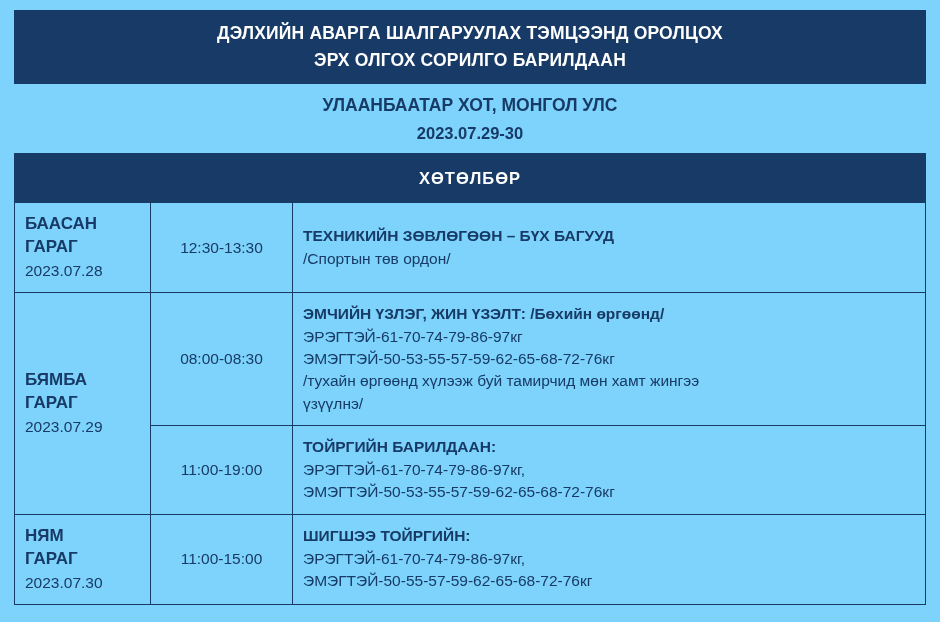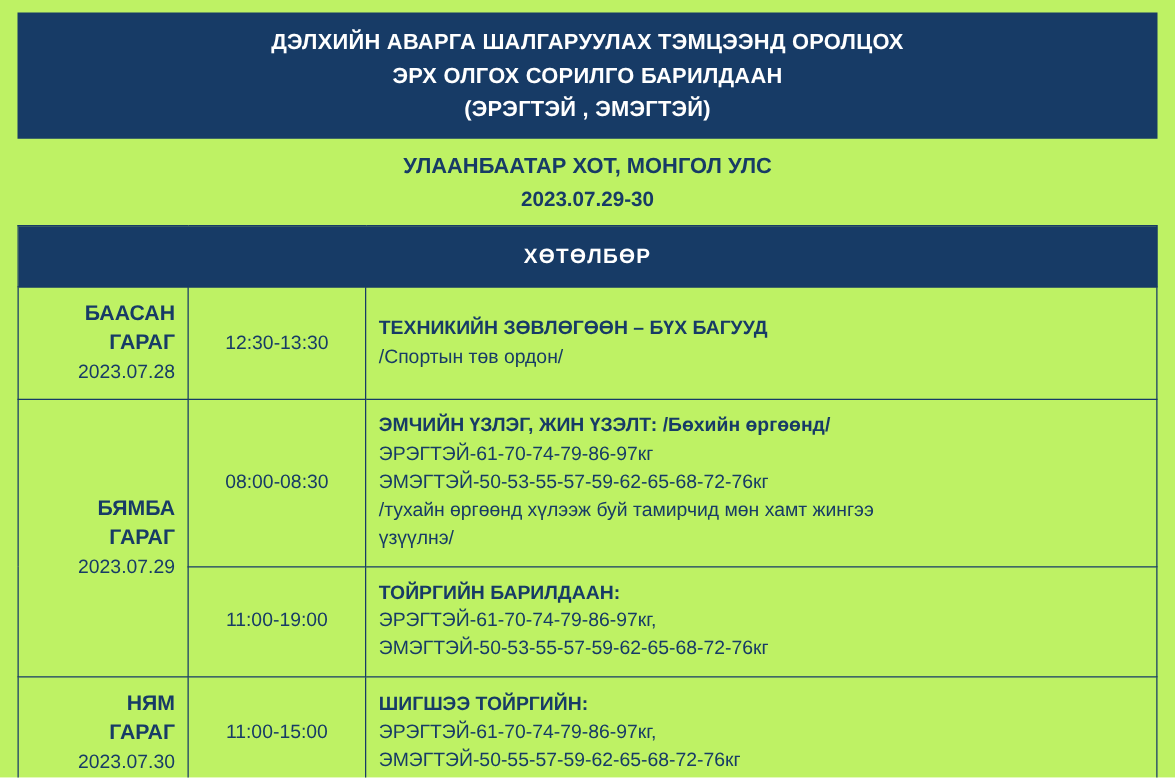--- a/index.html
+++ b/index.html
@@ -12,21 +12,21 @@
     height: 622px;
     font-family: "Liberation Sans", sans-serif;
     color: #173b66;
     overflow: hidden;
   }
   .page {
     width: 940px;
     height: 622px;
     box-sizing: border-box;
     padding: 10px 14px 8px 14px;
-    background: #bef264;
+    background: #7dd3fc;
     position: relative;
   }
   
   .banner {
     background: #173b66;
     color: #ffffff;
     text-align: center;
     padding: 10px 8px 10px 8px;
     font-weight: bold;
     font-size: 17.5px;
@@ -71,21 +71,21 @@
     color: #ffffff;
     text-align: center;
     font-size: 16.5px;
     font-weight: bold;
     letter-spacing: 1px;
     height: 28px;
     padding: 3px 0;
   }
   td.day {
     width: 136px;
-    text-align: right;
+    text-align: left;
     font-weight: bold;
     color: #173b66;
     font-size: 17px;
     line-height: 1.35;
     padding: 6px 4px;
   }
   td.day .dayname {
     display: block;
   }
   td.day .daydate {
@@ -117,21 +117,20 @@
   }
 </style>
 </head>
 <body>
 
 <div class="page">
 
   <div class="banner">
     <span class="line">ДЭЛХИЙН АВАРГА ШАЛГАРУУЛАХ ТЭМЦЭЭНД ОРОЛЦОХ</span>
     <span class="line">ЭРХ ОЛГОХ СОРИЛГО БАРИЛДААН</span>
-    <span class="line">(ЭРЭГТЭЙ , ЭМЭГТЭЙ)</span>
   </div>
 
   <div class="subhead">
     <span class="city">УЛААНБААТАР ХОТ, МОНГОЛ УЛС</span>
     <span class="dates">2023.07.29-30</span>
   </div>
 
   <table class="schedule">
     <colgroup>
       <col style="width:136px">

